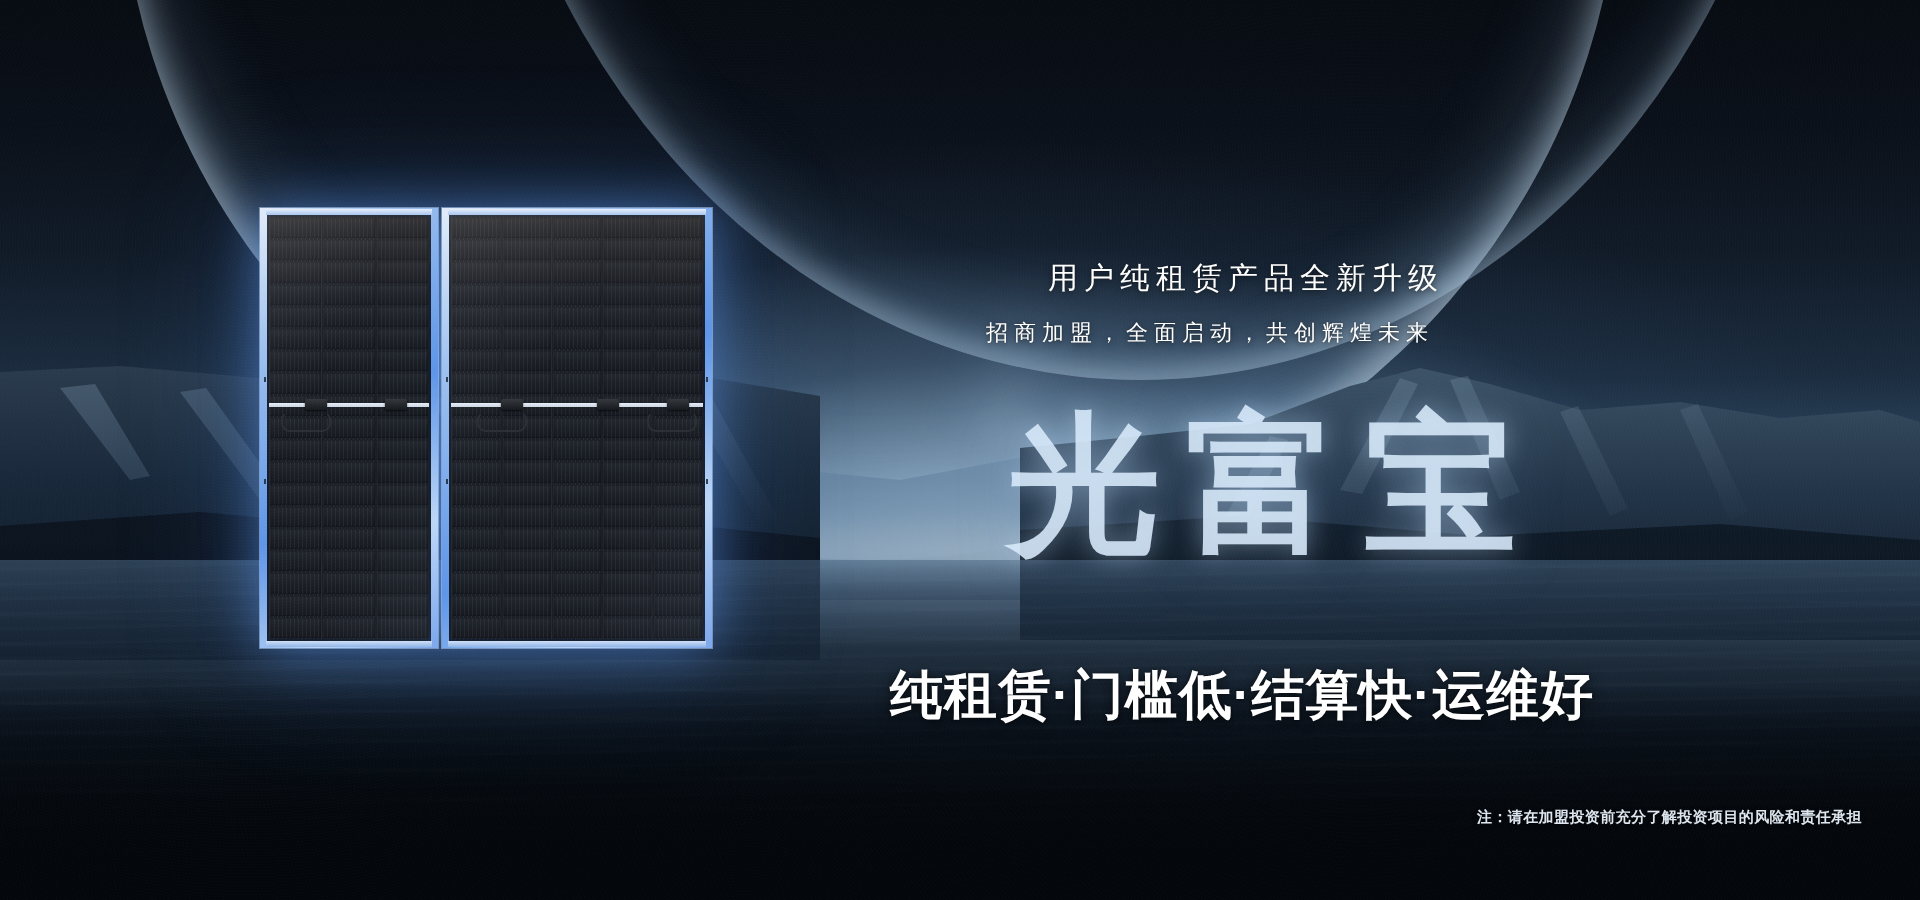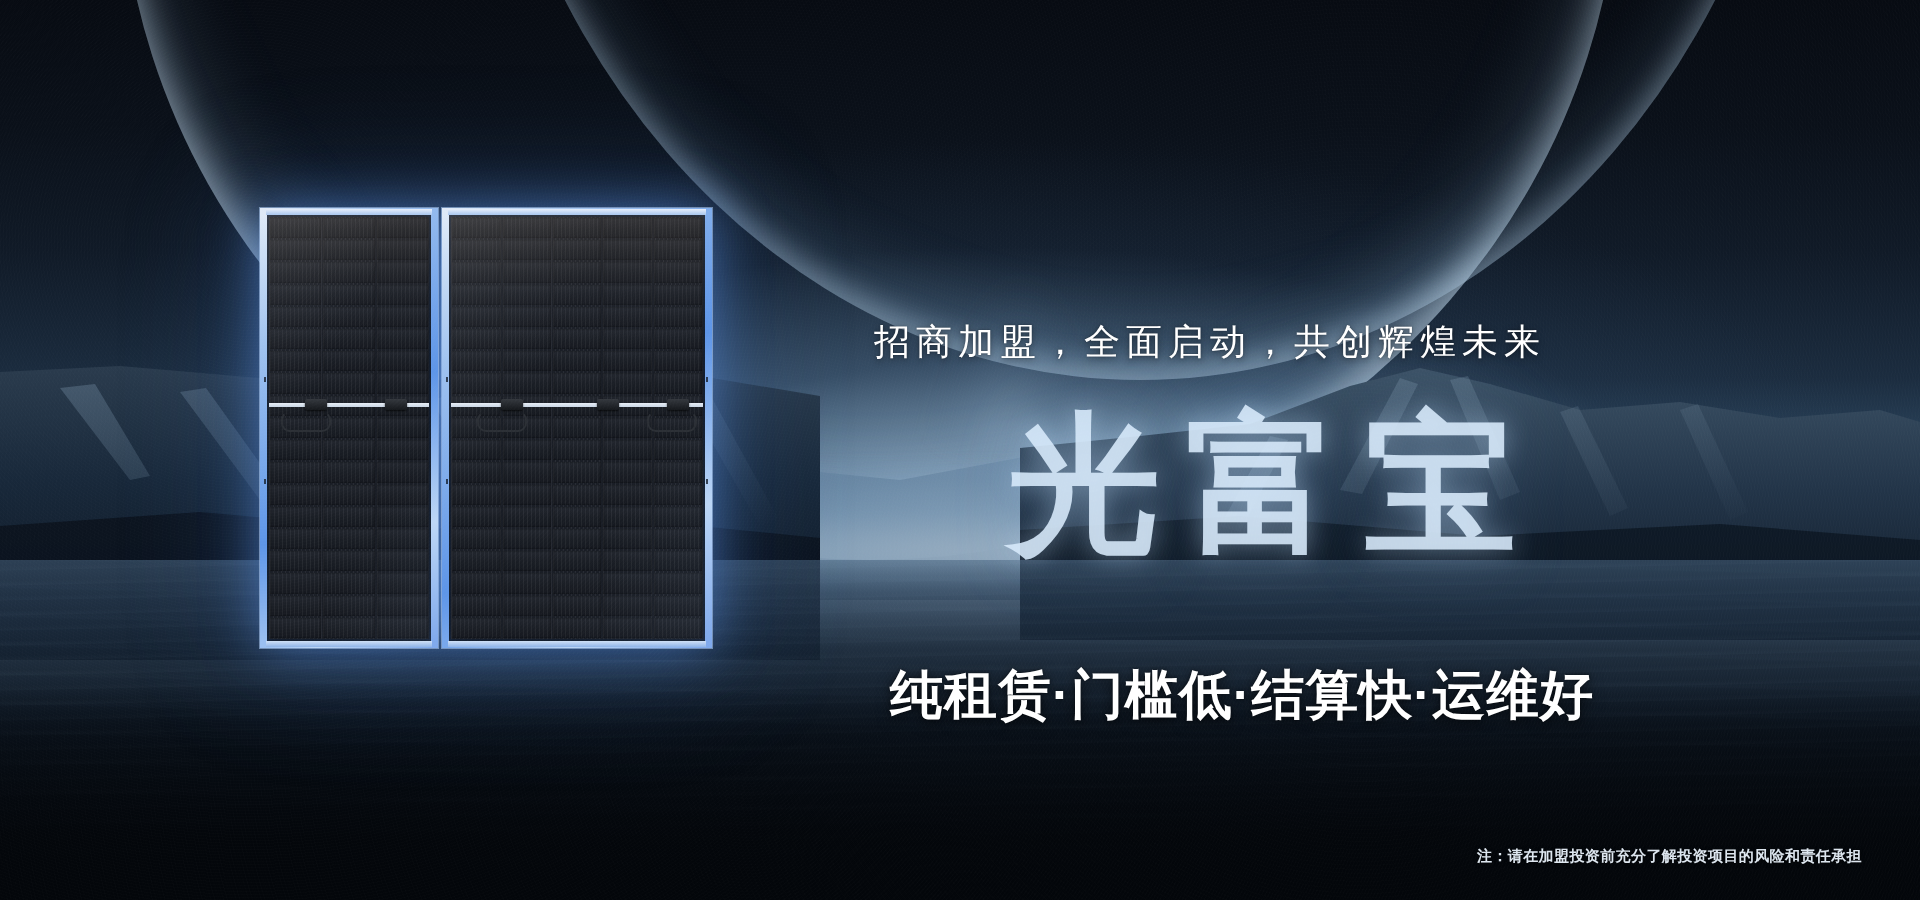--- a/index.html
+++ b/index.html
@@ -284,21 +284,21 @@
   .headline {
     position: absolute;
     color: #ffffff;
     font-size: 30px;
     letter-spacing: 6px;
     white-space: nowrap;
     text-shadow: 0 2px 7px rgba(0,0,0,.45), 0 0 2px rgba(0,0,0,.35);
     font-weight: 400;
   }
   #headline-1 { left: 1058px; top: 258px; transform: translateX(-50%) translateX(188px); }
-  #headline-2 { left: 1210px; top: 318px; transform: translateX(-50%); font-size: 36px; }
+  #headline-2 { left: 1210px; top: 318px; transform: translateX(-50%); font-size: 22px; }
 
   #brand-title {
     position: absolute;
     left: 1008px;
     top: 408px;
     font-size: 152px;
     font-weight: 700;
     letter-spacing: 26px;
     white-space: nowrap;
     color: rgba(216,234,252,0.88);
@@ -324,21 +324,20 @@
   #disclaimer {
     position: absolute;
     right: 58px;
     top: 808px;
     font-size: 15px;
     font-weight: 700;
     letter-spacing: .4px;
     color: #dde6ef;
     white-space: nowrap;
     text-shadow: 0 1px 4px rgba(0,0,0,.8);
-    margin-top: 39px;
   }
 </style>
 </head>
 <body>
 
 <div id="banner">
 
   <div class="sky"></div>
 
   <div class="crescent-wrap">
@@ -586,20 +585,21 @@
       <div class="cable" style="left:198px; top:46.1%"></div>
       <div class="mount-dot" style="left:-3px; top:38%"></div>
       <div class="mount-dot" style="right:-3px; top:38%"></div>
       <div class="mount-dot" style="left:-3px; top:62%"></div>
       <div class="mount-dot" style="right:-3px; top:62%"></div>
       <div class="rail-bottom"></div>
     </div>
 
   </div>
 
+  <div class="headline" id="headline-1">用户纯租赁产品全新升级</div>
 
   <div class="headline" id="headline-2">招商加盟，全面启动，共创辉煌未来</div>
 
   <div id="brand-title">光富宝</div>
 
   <div id="tagline">纯租赁·门槛低·结算快·运维好</div>
 
   <div id="disclaimer">注：请在加盟投资前充分了解投资项目的风险和责任承担</div>
 
   <div class="grain"></div>

